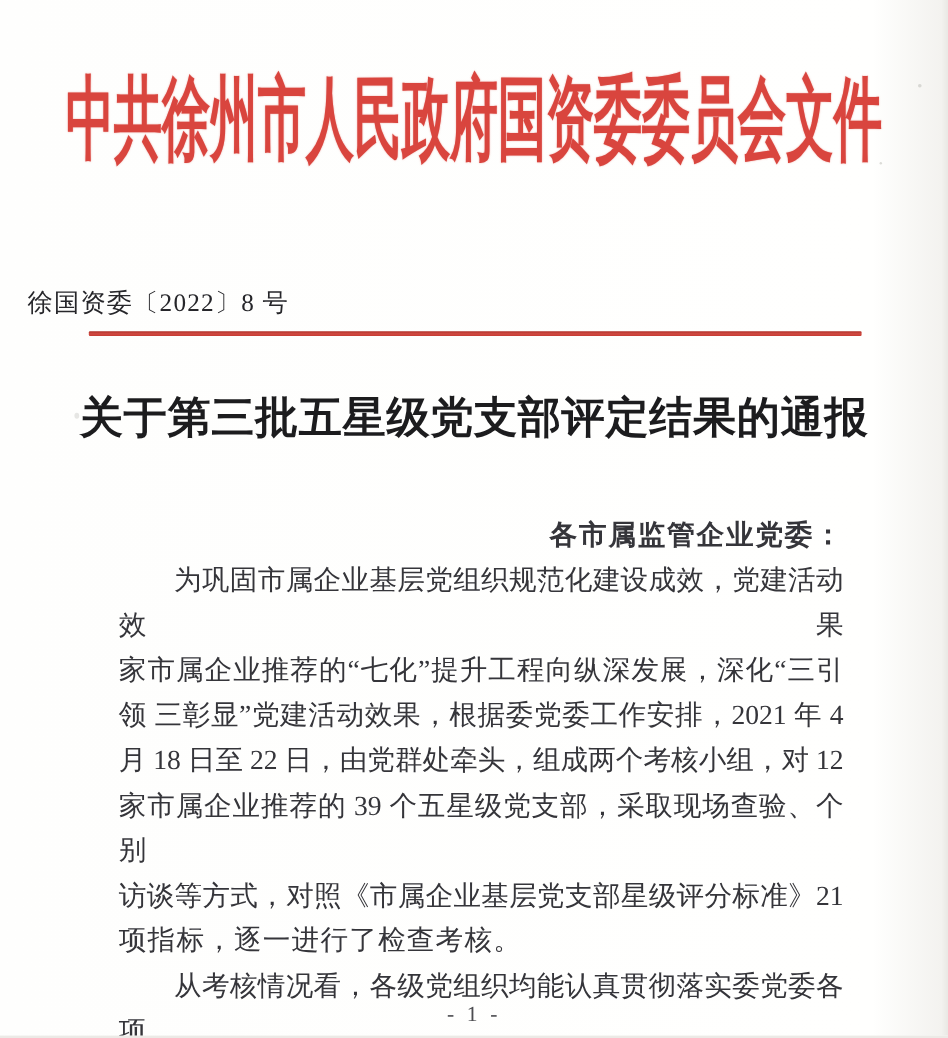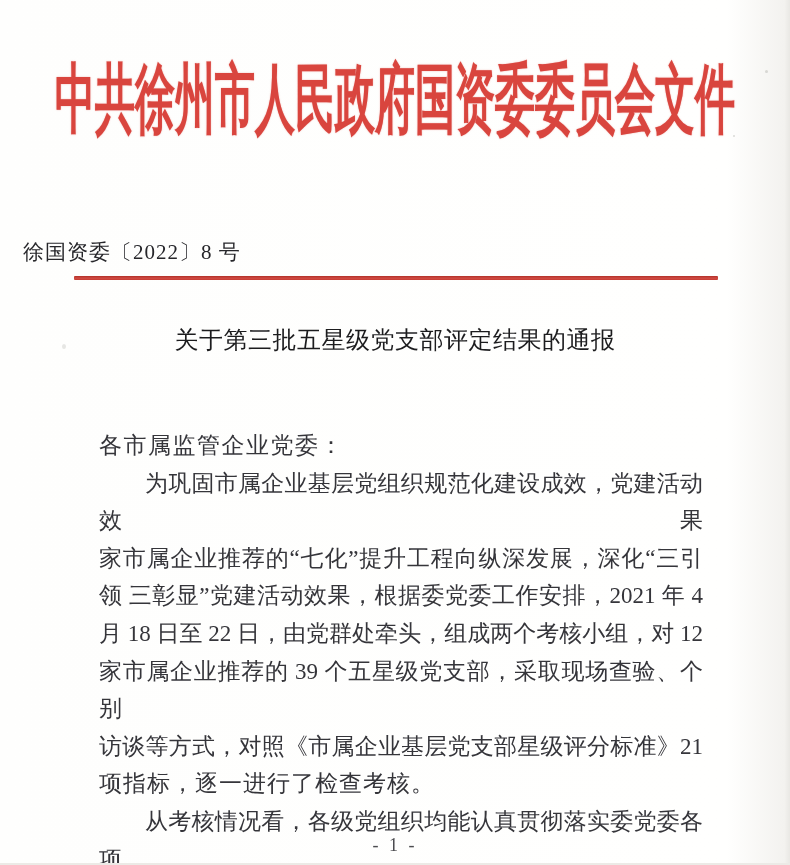--- a/index.html
+++ b/index.html
@@ -58,39 +58,40 @@
     height: 4px;
     background: linear-gradient(180deg, #b03028 0%, #d04a42 55%, #c63b32 100%);
     border-radius: 1px;
   }
 
   
   .subject {
     position: absolute;
     top: 324px; left: 0; right: 0;
     text-align: center;
-    font-size: 24px;
-    font-weight: normal;
+    font-size: 36px;
+    font-weight: bold;
     color: #1c1c1e;
     letter-spacing: 0.5px;
   }
 
   
   .body-block {
     position: absolute;
     top: 427px;
     left: 99px;
     width: 604px;
     font-size: 23px;
     line-height: 37.6px;
     color: #35353a;
   }
   .salutation {
-    text-align: left;
+    text-align: right;
     letter-spacing: 1.5px;
+    font-weight: bold;
   }
   .line {
     text-align: justify;
     text-align-last: justify;
   }
   .line.no-j {
     text-align: right;
     text-align-last: left;
     letter-spacing: 1px;
   }

